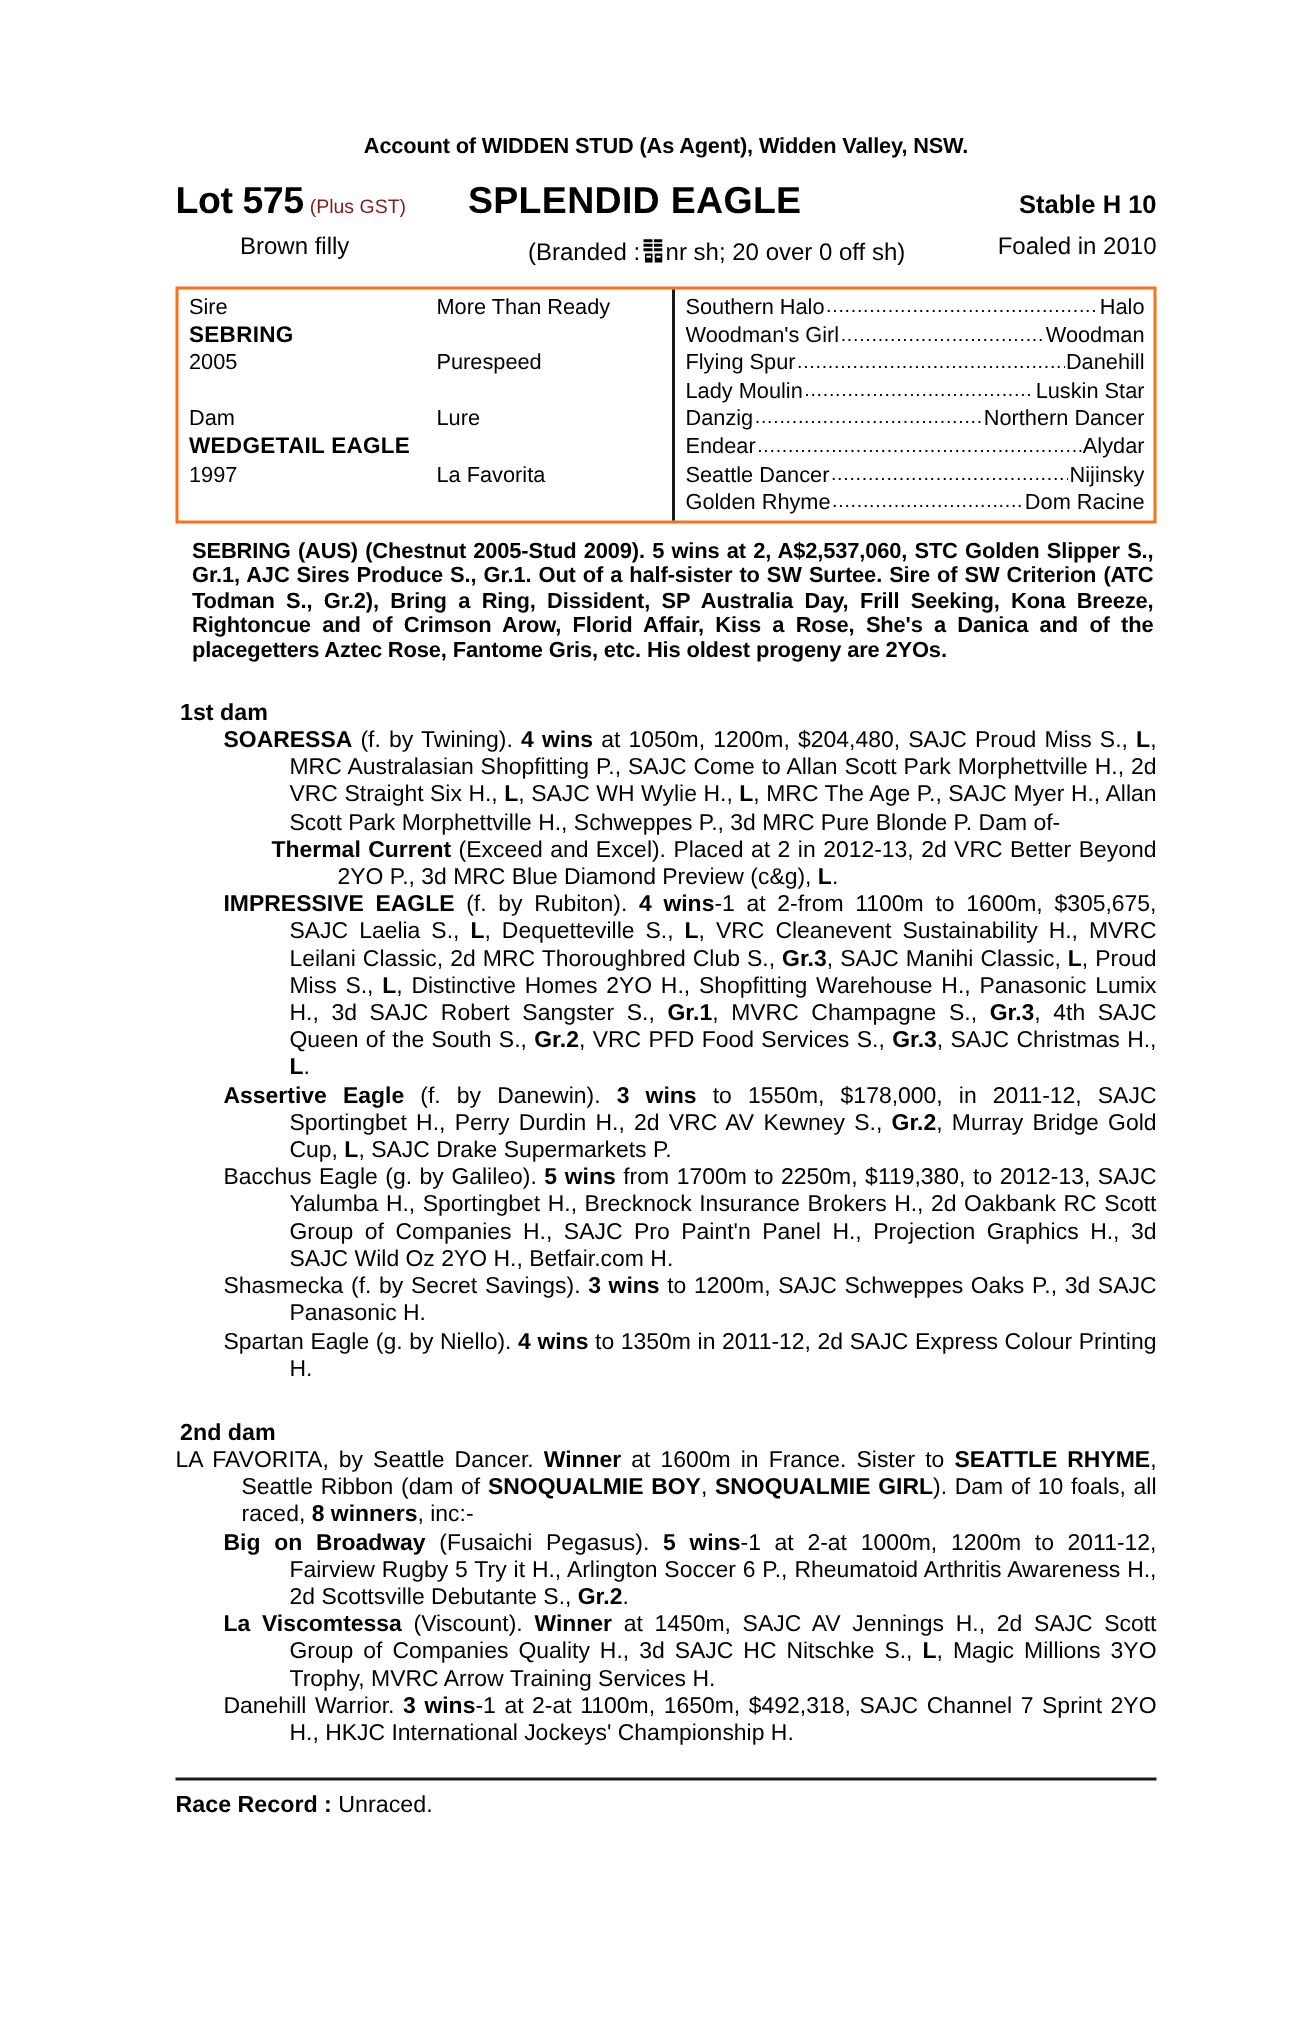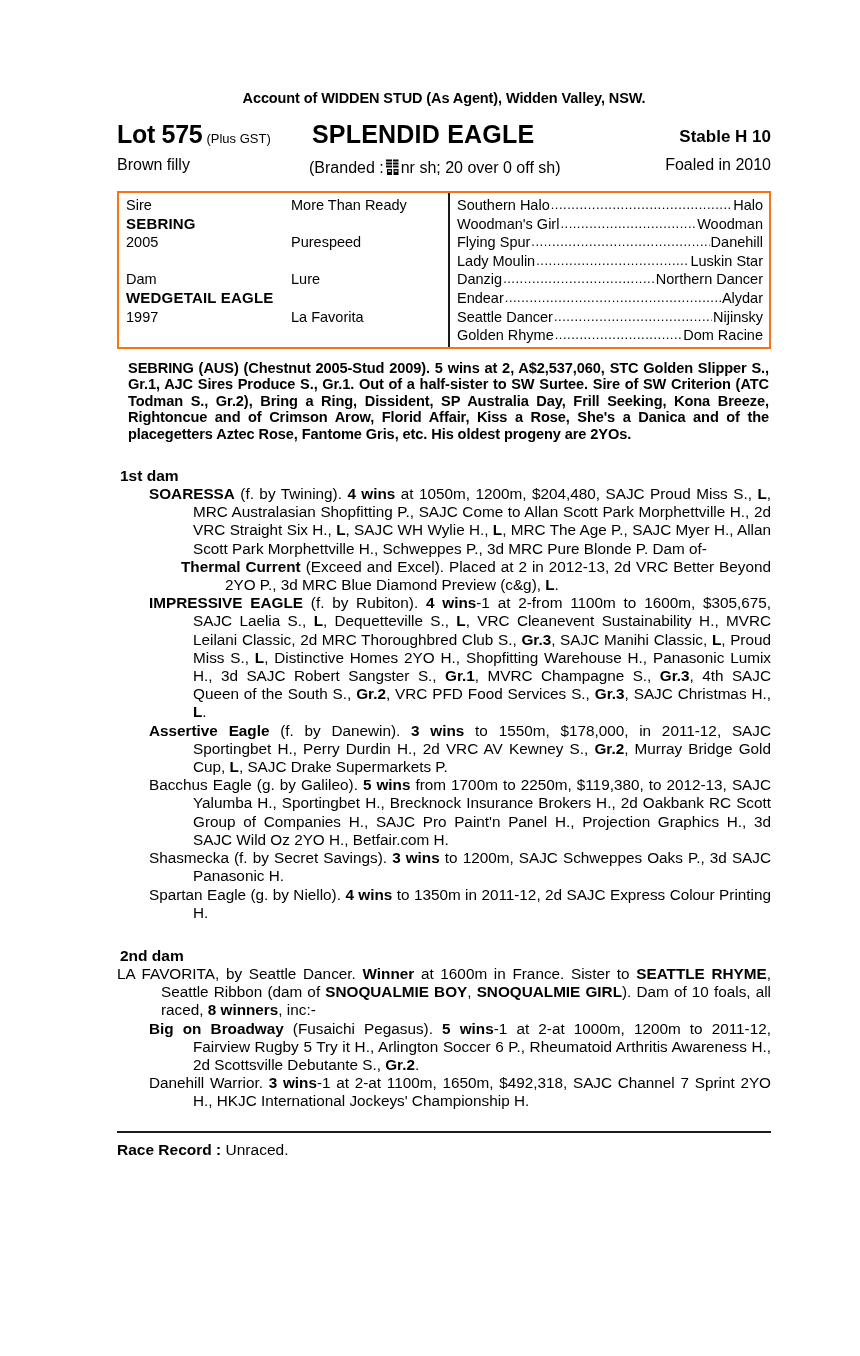--- a/index.html
+++ b/index.html
@@ -42,21 +42,21 @@
     bottom: 0;
     white-space: nowrap;
   }
   .lot-num {
     font-weight: bold;
     font-size: 25px;
     letter-spacing: -0.3px;
   }
   .lot-gst {
     font-size: 13px;
-    color: #000000;
+    color: #7f1d1d;
     margin-left: 4px;
   }
   .horse-name {
     position: absolute;
     left: 195px;
     bottom: 0;
     font-weight: bold;
     font-size: 25px;
     letter-spacing: 0.2px;
     white-space: nowrap;
@@ -67,20 +67,21 @@
     bottom: 2px;
     font-weight: bold;
     font-size: 17px;
     white-space: nowrap;
   }
   .desc-row {
     position: relative;
     height: 26px;
     margin-top: 7px;
     font-size: 16px;
+    margin-left: 43px;
   }
   .desc-colour { position: absolute; left: 0; top: 0; white-space: nowrap; }
   .desc-brand  { position: absolute; left: 192px; top: 0; white-space: nowrap; }
   .desc-foaled { position: absolute; right: 0; top: 0; white-space: nowrap; }
 
   .brandmark {
     display: inline-block;
     width: 15px;
     height: 17px;
     position: relative;
@@ -294,20 +295,21 @@
       <div class="entry lvl1"><b>Assertive Eagle</b> (f. by Danewin). <b>3 wins</b> to 1550m, $178,000, in 2011-12, SAJC Sportingbet H., Perry Durdin H., 2d VRC AV Kewney S., <b>Gr.2</b>, Murray Bridge Gold Cup, <b>L</b>, SAJC Drake Supermarkets P.</div>
       <div class="entry lvl1">Bacchus Eagle (g. by Galileo). <b>5 wins</b> from 1700m to 2250m, $119,380, to 2012-13, SAJC Yalumba H., Sportingbet H., Brecknock Insurance Brokers H., 2d Oakbank RC Scott Group of Companies H., SAJC Pro Paint'n Panel H., Projection Graphics H., 3d SAJC Wild Oz 2YO H., Betfair.com H.</div>
       <div class="entry lvl1">Shasmecka (f. by Secret Savings). <b>3 wins</b> to 1200m, SAJC Schweppes Oaks P., 3d SAJC Panasonic H.</div>
       <div class="entry lvl1">Spartan Eagle (g. by Niello). <b>4 wins</b> to 1350m in 2011-12, 2d SAJC Express Colour Printing H.</div>
     </div>
 
   <div class="dam-heading">2nd dam</div>
   <div id="second-dam-entries">
       <div class="entry lvl0">LA FAVORITA, by Seattle Dancer. <b>Winner</b> at 1600m in France. Sister to <b>SEATTLE RHYME</b>, Seattle Ribbon (dam of <b>SNOQUALMIE BOY</b>, <b>SNOQUALMIE GIRL</b>). Dam of 10 foals, all raced, <b>8 winners</b>, inc:-</div>
       <div class="entry lvl1"><b>Big on Broadway</b> (Fusaichi Pegasus). <b>5 wins</b>-1 at 2-at 1000m, 1200m to 2011-12, Fairview Rugby 5 Try it H., Arlington Soccer 6 P., Rheumatoid Arthritis Awareness H., 2d Scottsville Debutante S., <b>Gr.2</b>.</div>
+      <div class="entry lvl1"><b>La Viscomtessa</b> (Viscount). <b>Winner</b> at 1450m, SAJC AV Jennings H., 2d SAJC Scott Group of Companies Quality H., 3d SAJC HC Nitschke S., <b>L</b>, Magic Millions 3YO Trophy, MVRC Arrow Training Services H.</div>
       <div class="entry lvl1">Danehill Warrior. <b>3 wins</b>-1 at 2-at 1100m, 1650m, $492,318, SAJC Channel 7 Sprint 2YO H., HKJC International Jockeys' Championship H.</div>
     </div>
 
   <div class="rr-rule"></div>
   <div class="race-record">
     <span class="rr-label">Race Record :</span>
     <span>Unraced.</span>
   </div>
 
 </div>

